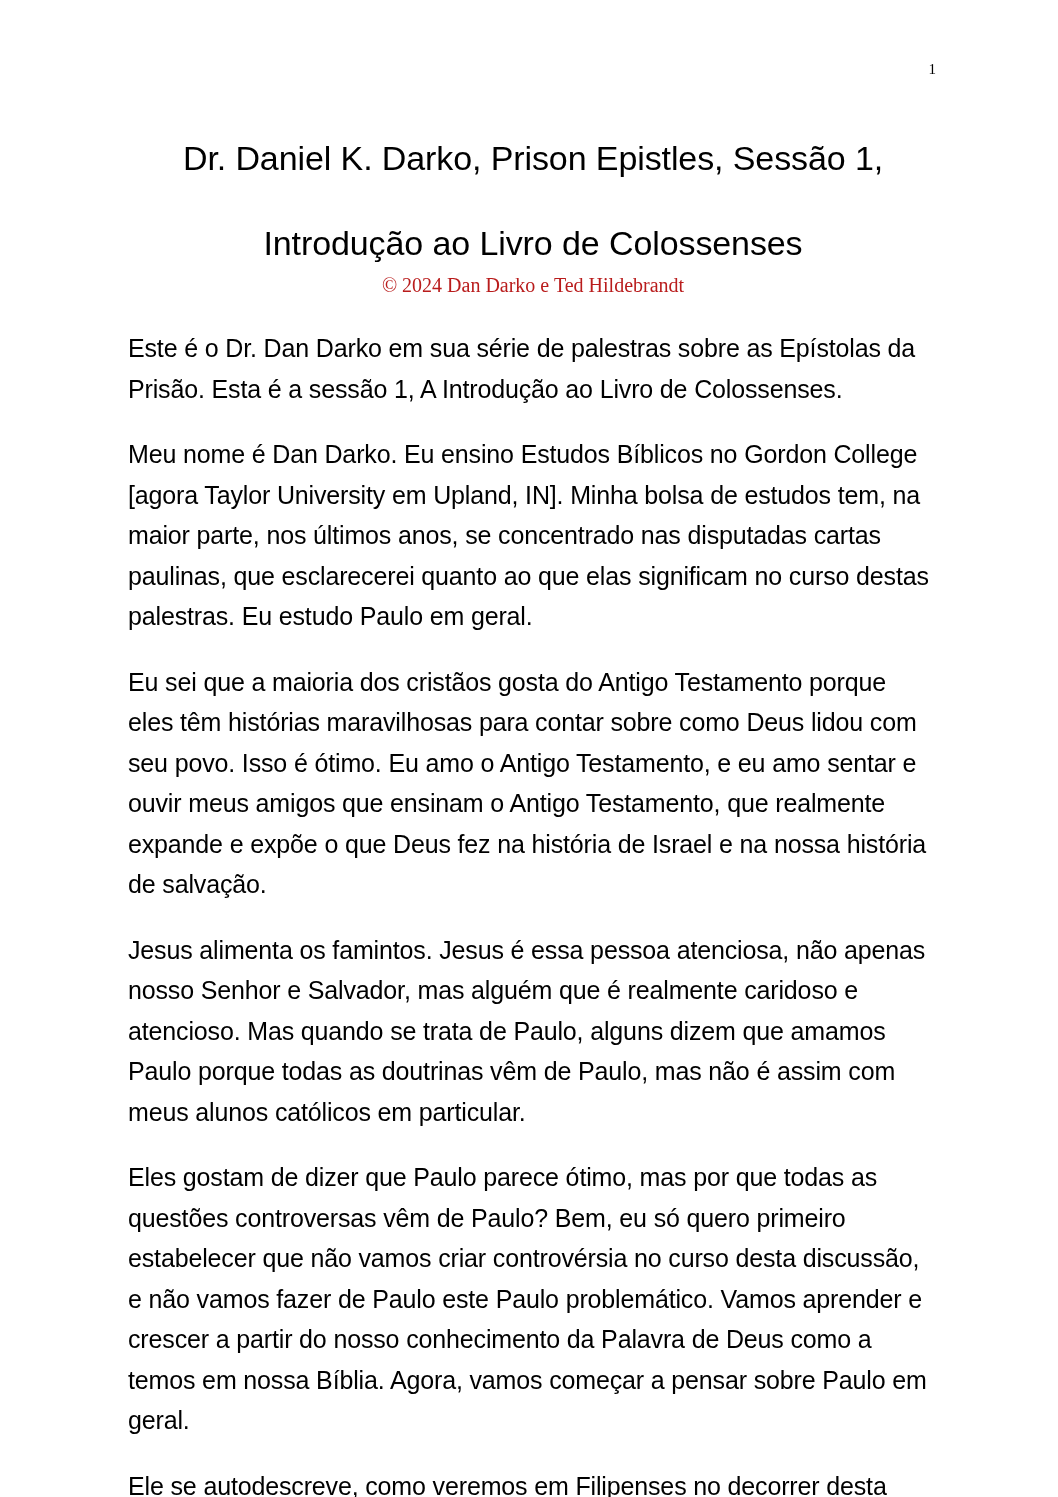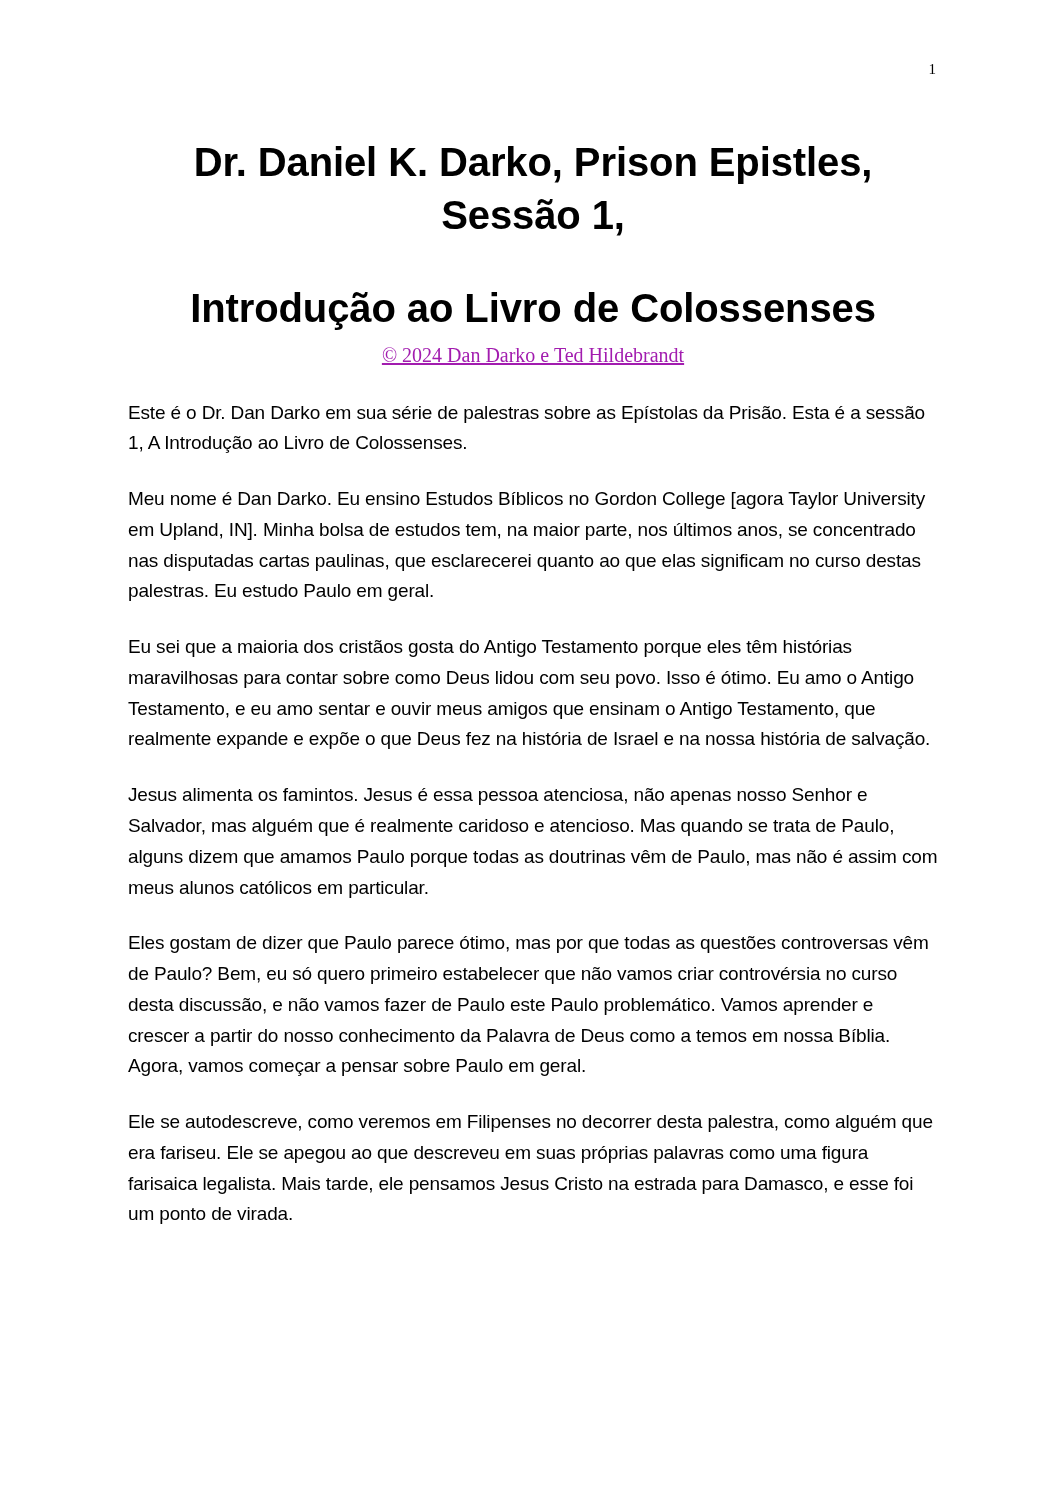--- a/index.html
+++ b/index.html
@@ -29,46 +29,45 @@
     right: 122px;
     font-family: "Liberation Serif", serif;
     font-size: 15px;
     color: #000;
     line-height: 1;
   }
   .doc-title {
     margin: 78px 0 0 0;
     text-align: center;
     font-family: "Liberation Sans", sans-serif;
-    font-weight: bold;
-    font-size: 40px;
+    font-weight: normal;
+    font-size: 34px;
     line-height: 1.33;
     letter-spacing: -0.1px;
     color: #000;
   }
   .doc-title .line2 {
     display: block;
     margin-top: 40px;
   }
   .copyright {
     margin: 6px 0 0 0;
     text-align: center;
     font-family: "Liberation Serif", serif;
     font-size: 20px;
     line-height: 1.3;
-    color: #a21caf;
-    text-decoration: underline;
+    color: #b91c1c;
   }
   .body-copy {
     margin-top: 30px;
   }
   .body-copy p {
     margin: 0 0 25px 0;
     font-family: "Liberation Sans", sans-serif;
-    font-size: 19px;
+    font-size: 25px;
     line-height: 1.62;
     text-align: left;
     color: #000;
     letter-spacing: -0.15px;
   }
   .body-copy p:last-child {
     margin-bottom: 0;
   }
 </style>
 </head>

